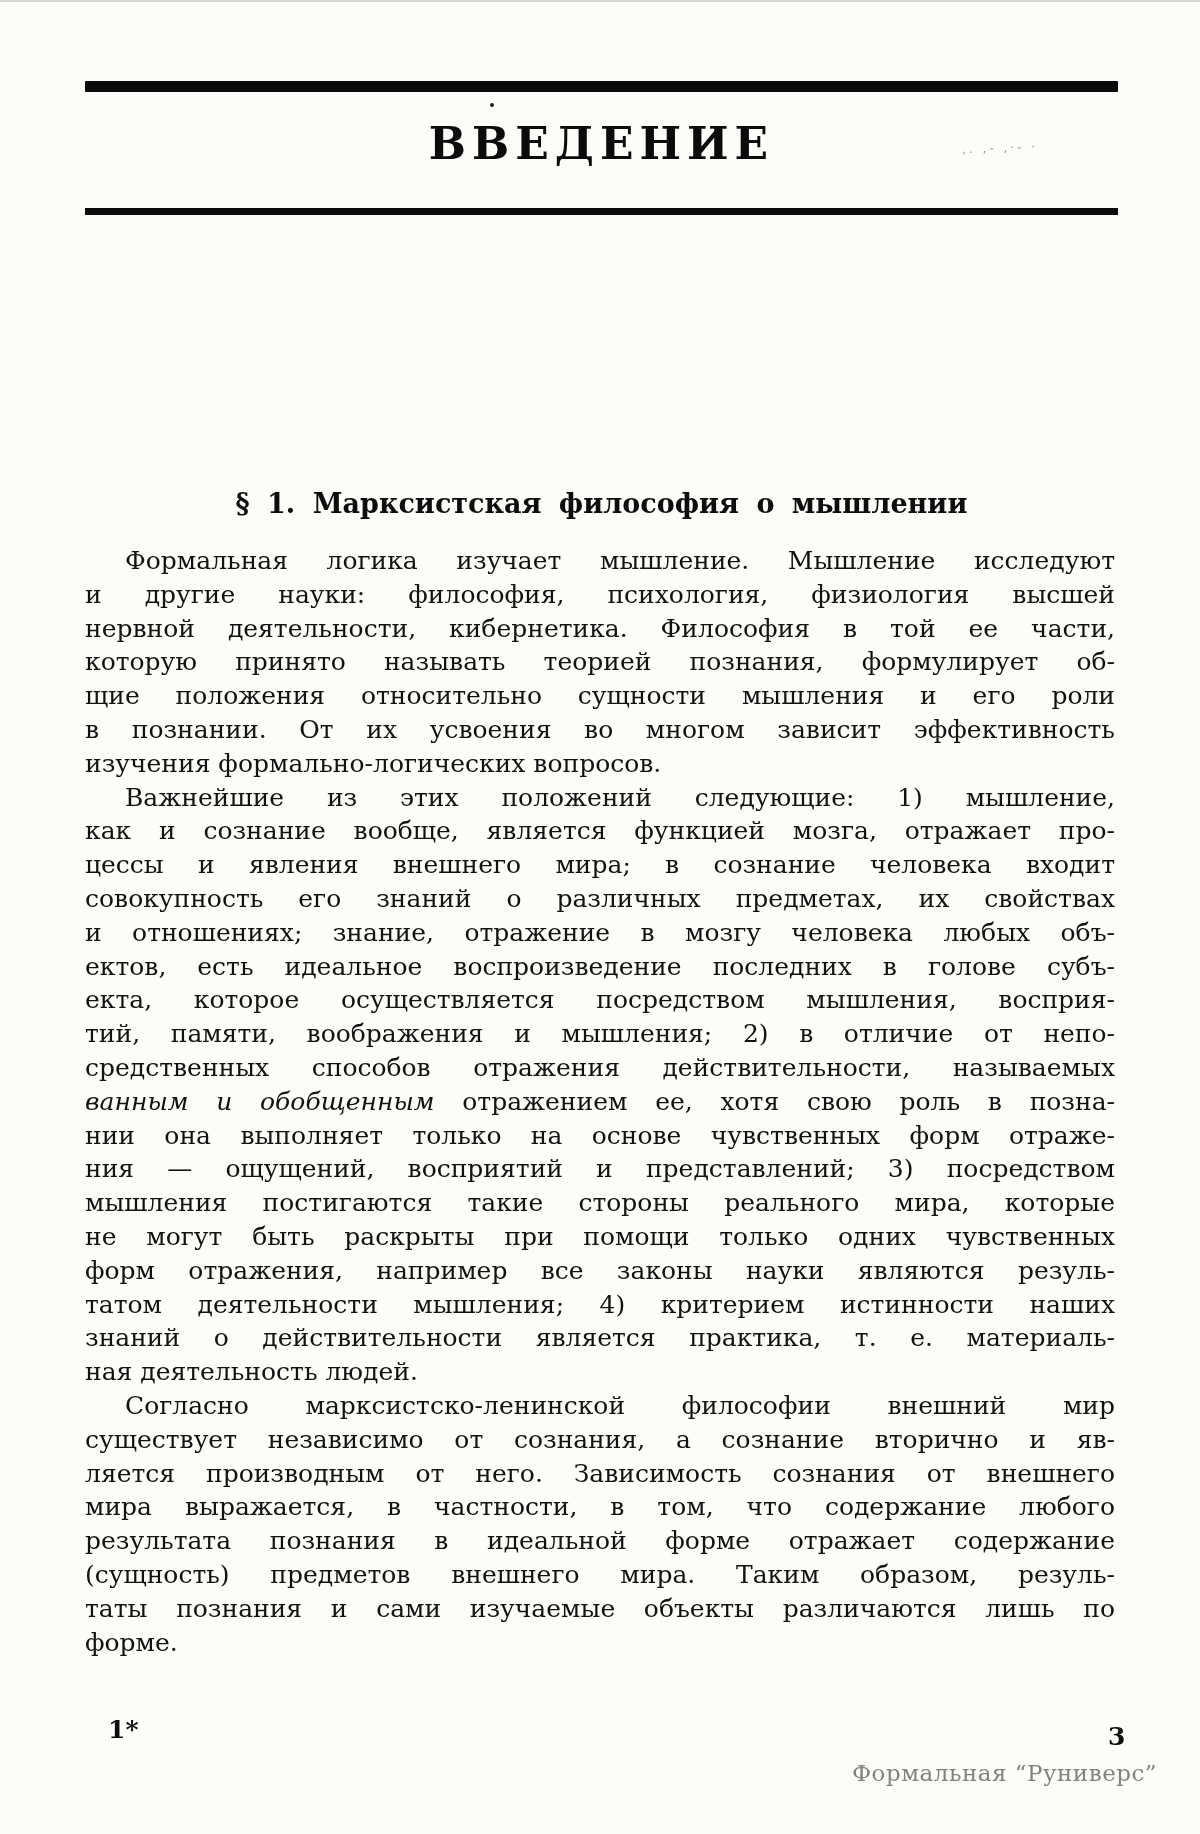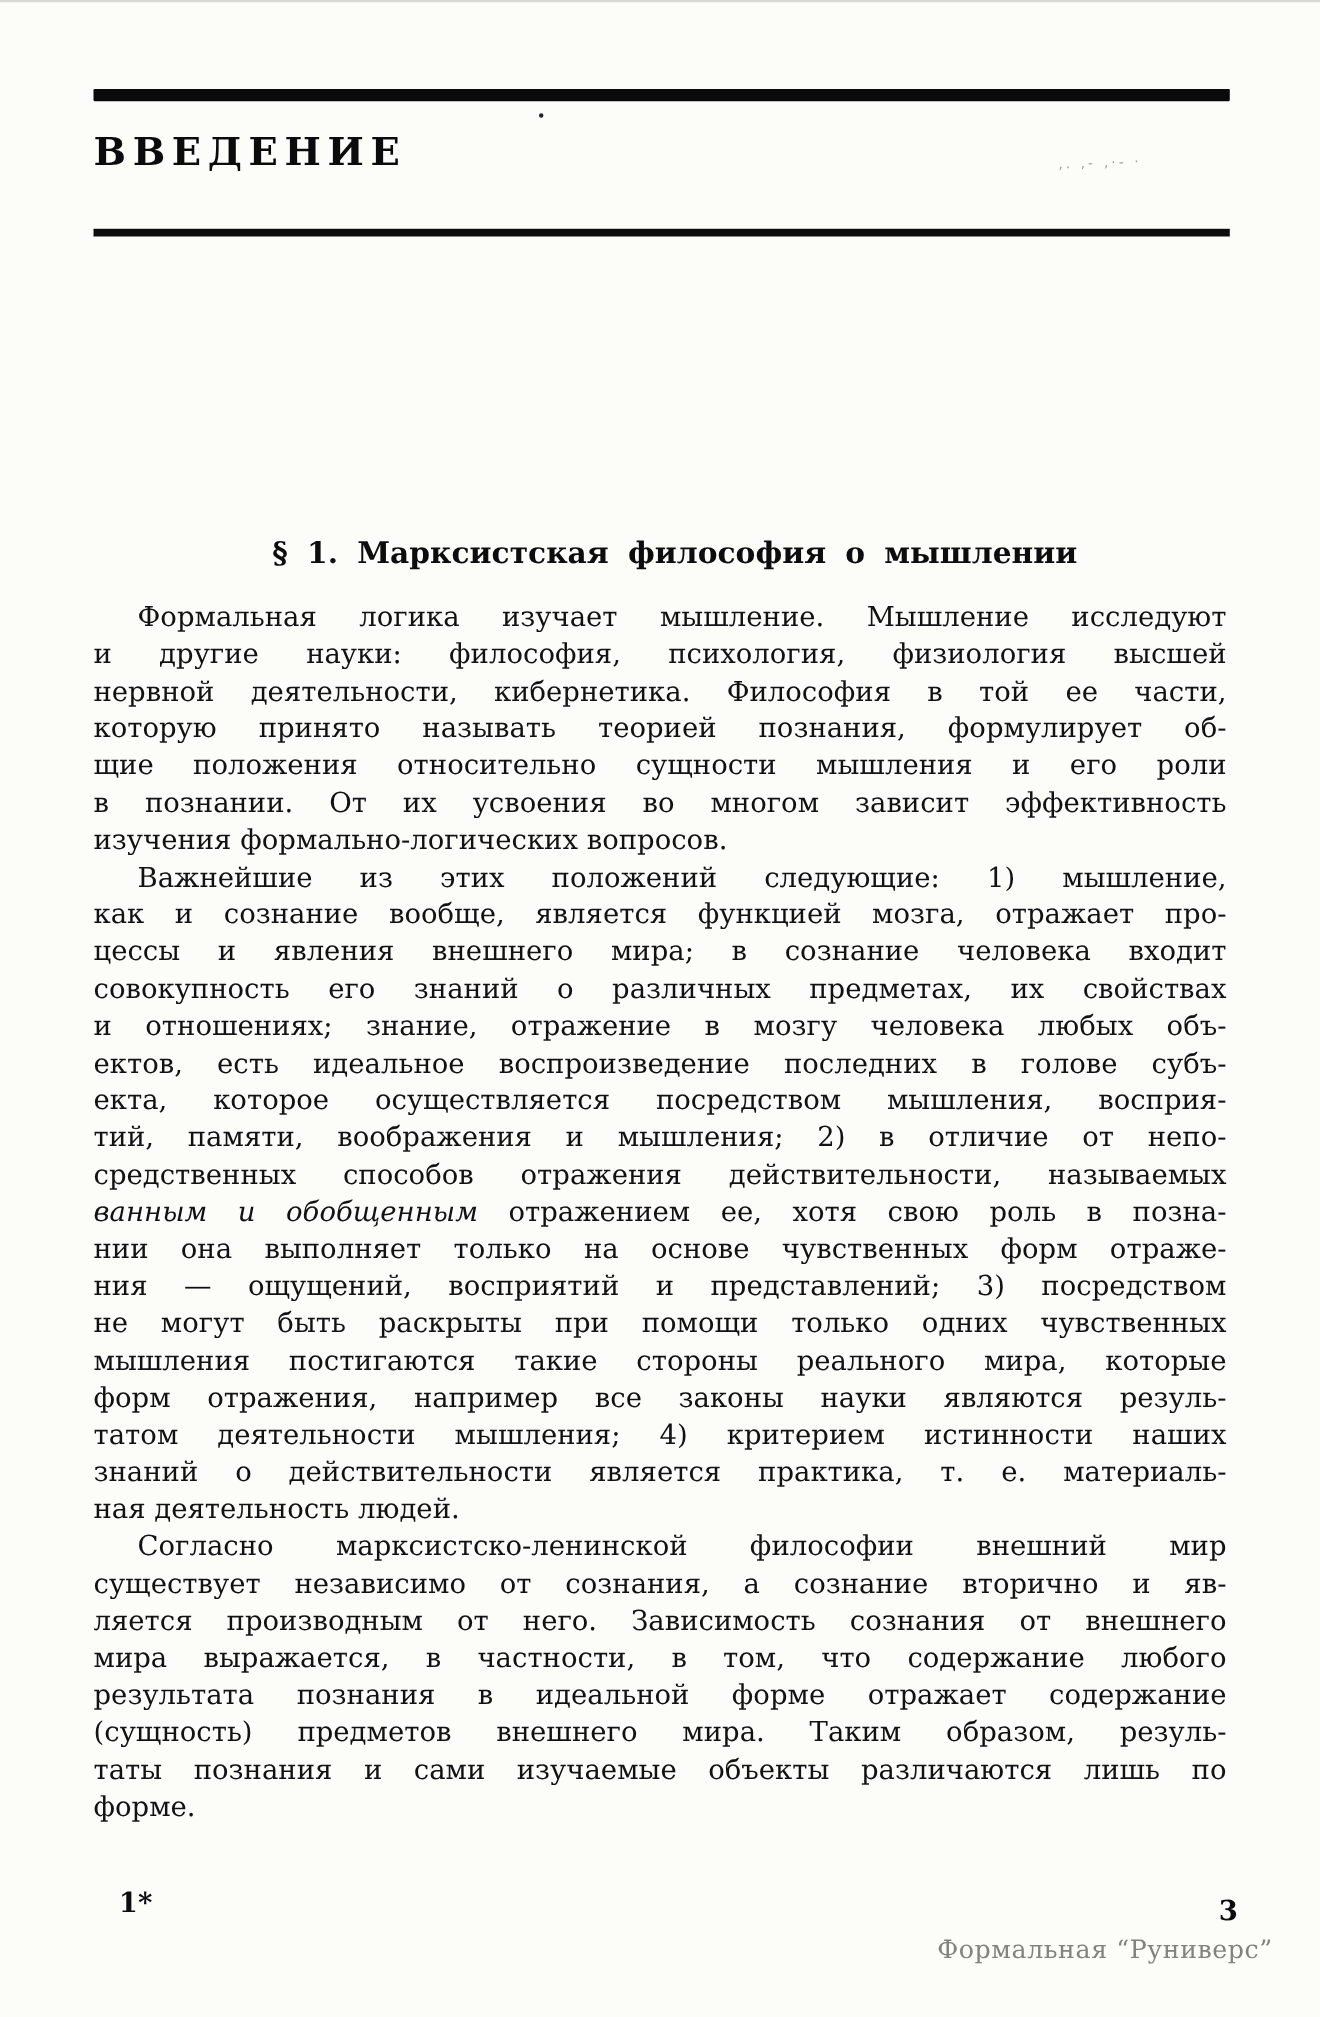--- a/index.html
+++ b/index.html
@@ -31,21 +31,22 @@
     top: 208px;
     width: 1033px;
     height: 7px;
     background: #0c0c0c;
   }
   .title {
     position: absolute;
     left: 85px;
     top: 118px;
     width: 1033px;
-    font-size: 35px;
+    text-align: center;
+    font-size: 44px;
     font-weight: bold;
     letter-spacing: 6px;
     color: #0b0b0b;
   }
   .ink-dot {
     position: absolute;
     left: 490px;
     top: 103px;
     width: 4px;
     height: 4px;
@@ -59,21 +60,21 @@
     width: 130px;
     font-family: "DejaVu Sans", sans-serif;
     font-size: 12px;
     letter-spacing: 3px;
     color: #9b9b97;
     transform: rotate(-2deg);
     white-space: nowrap;
   }
   .section-heading {
     position: absolute;
-    left: 97px;
+    left: 85px;
     top: 488px;
     width: 1033px;
     text-align: center;
     font-size: 27px;
     font-weight: bold;
     word-spacing: 8px;
     color: #0d0d0d;
   }
   .body-text {
     position: absolute;
@@ -157,22 +158,22 @@
       <div class="line"><span>цессы и явления внешнего мира; в сознание человека входит</span></div>
       <div class="line"><span>совокупность его знаний о различных предметах, их свойствах</span></div>
       <div class="line"><span>и отношениях; знание, отражение в мозгу человека любых объ-</span></div>
       <div class="line"><span>ектов, есть идеальное воспроизведение последних в голове субъ-</span></div>
       <div class="line"><span>екта, которое осуществляется посредством мышления, восприя-</span></div>
       <div class="line"><span>тий, памяти, воображения и мышления; 2) в отличие от непо-</span></div>
       <div class="line"><span>средственных способов отражения действительности, называемых</span></div>
       <div class="line"><span class="it">ванным и обобщенным</span><span> отражением ее, хотя свою роль в позна-</span></div>
       <div class="line"><span>нии она выполняет только на основе чувственных форм отраже-</span></div>
       <div class="line"><span>ния — ощущений, восприятий и представлений; 3) посредством</span></div>
+      <div class="line"><span>мышления постигаются такие стороны реального мира, которые</span></div>
       <div class="line"><span>не могут быть раскрыты при помощи только одних чувственных</span></div>
-      <div class="line"><span>мышления постигаются такие стороны реального мира, которые</span></div>
       <div class="line"><span>форм отражения, например все законы науки являются резуль-</span></div>
       <div class="line"><span>татом деятельности мышления; 4) критерием истинности наших</span></div>
       <div class="line"><span>знаний о действительности является практика, т. е. материаль-</span></div>
       <div class="line last"><span>ная деятельность людей.</span></div>
       <div class="line indent"><span>Согласно марксистско-ленинской философии внешний мир</span></div>
       <div class="line"><span>существует независимо от сознания, а сознание вторично и яв-</span></div>
       <div class="line"><span>ляется производным от него. Зависимость сознания от внешнего</span></div>
       <div class="line"><span>мира выражается, в частности, в том, что содержание любого</span></div>
       <div class="line"><span>результата познания в идеальной форме отражает содержание</span></div>
       <div class="line"><span>(сущность) предметов внешнего мира. Таким образом, резуль-</span></div>

